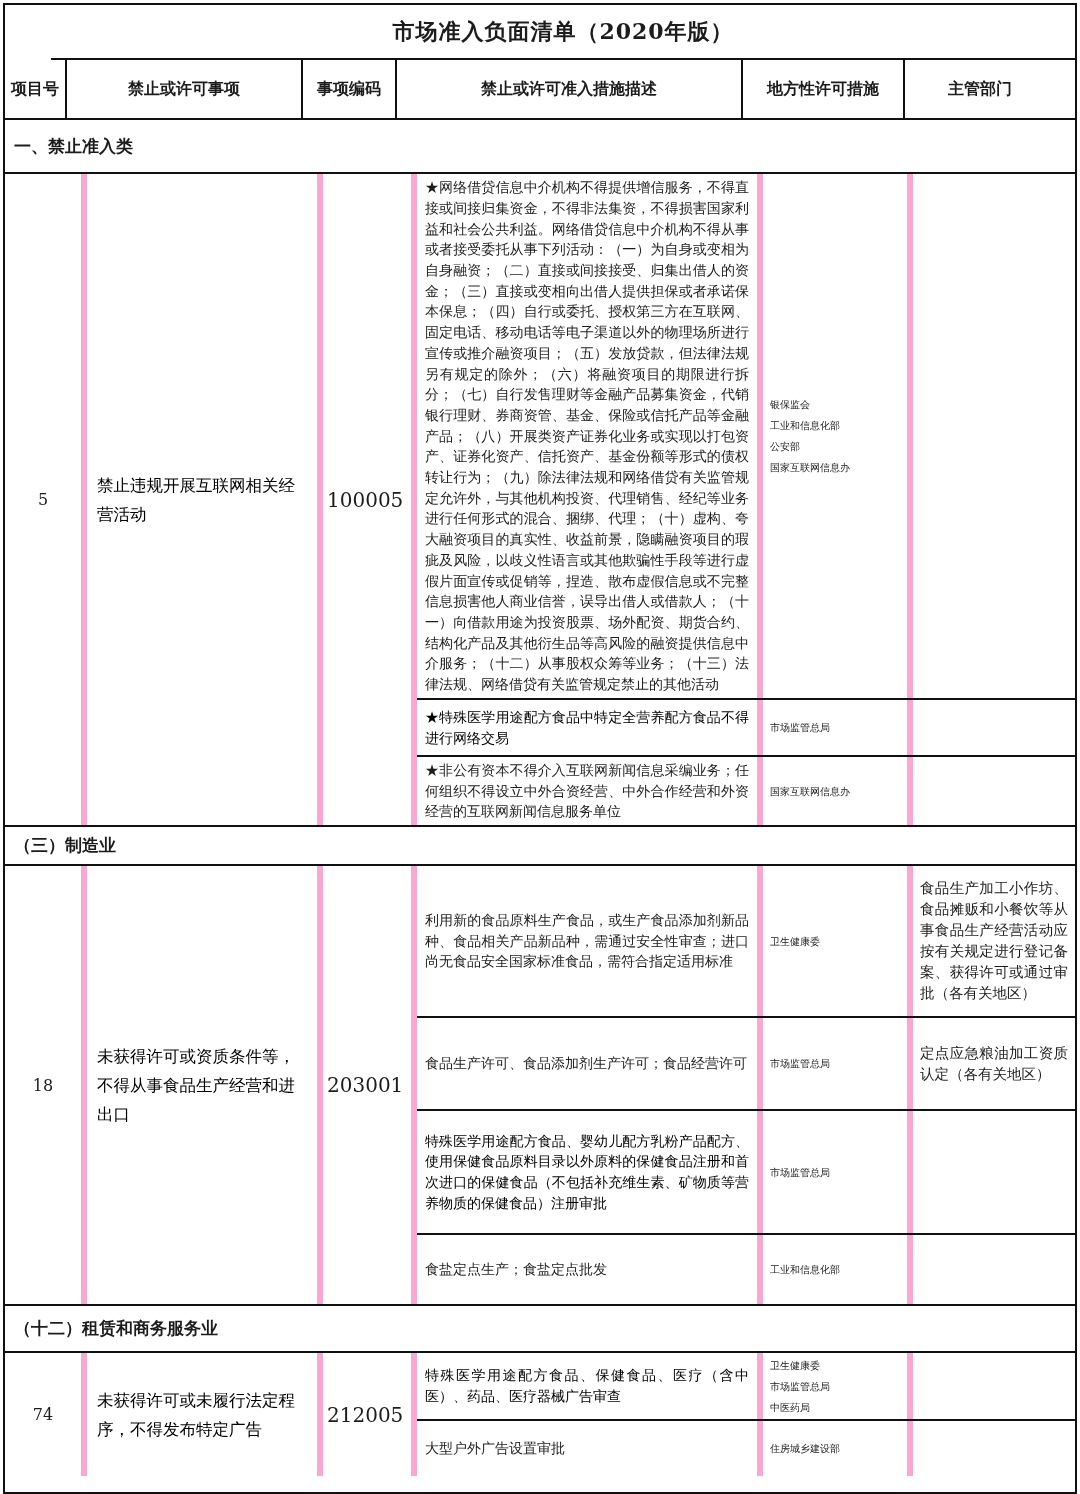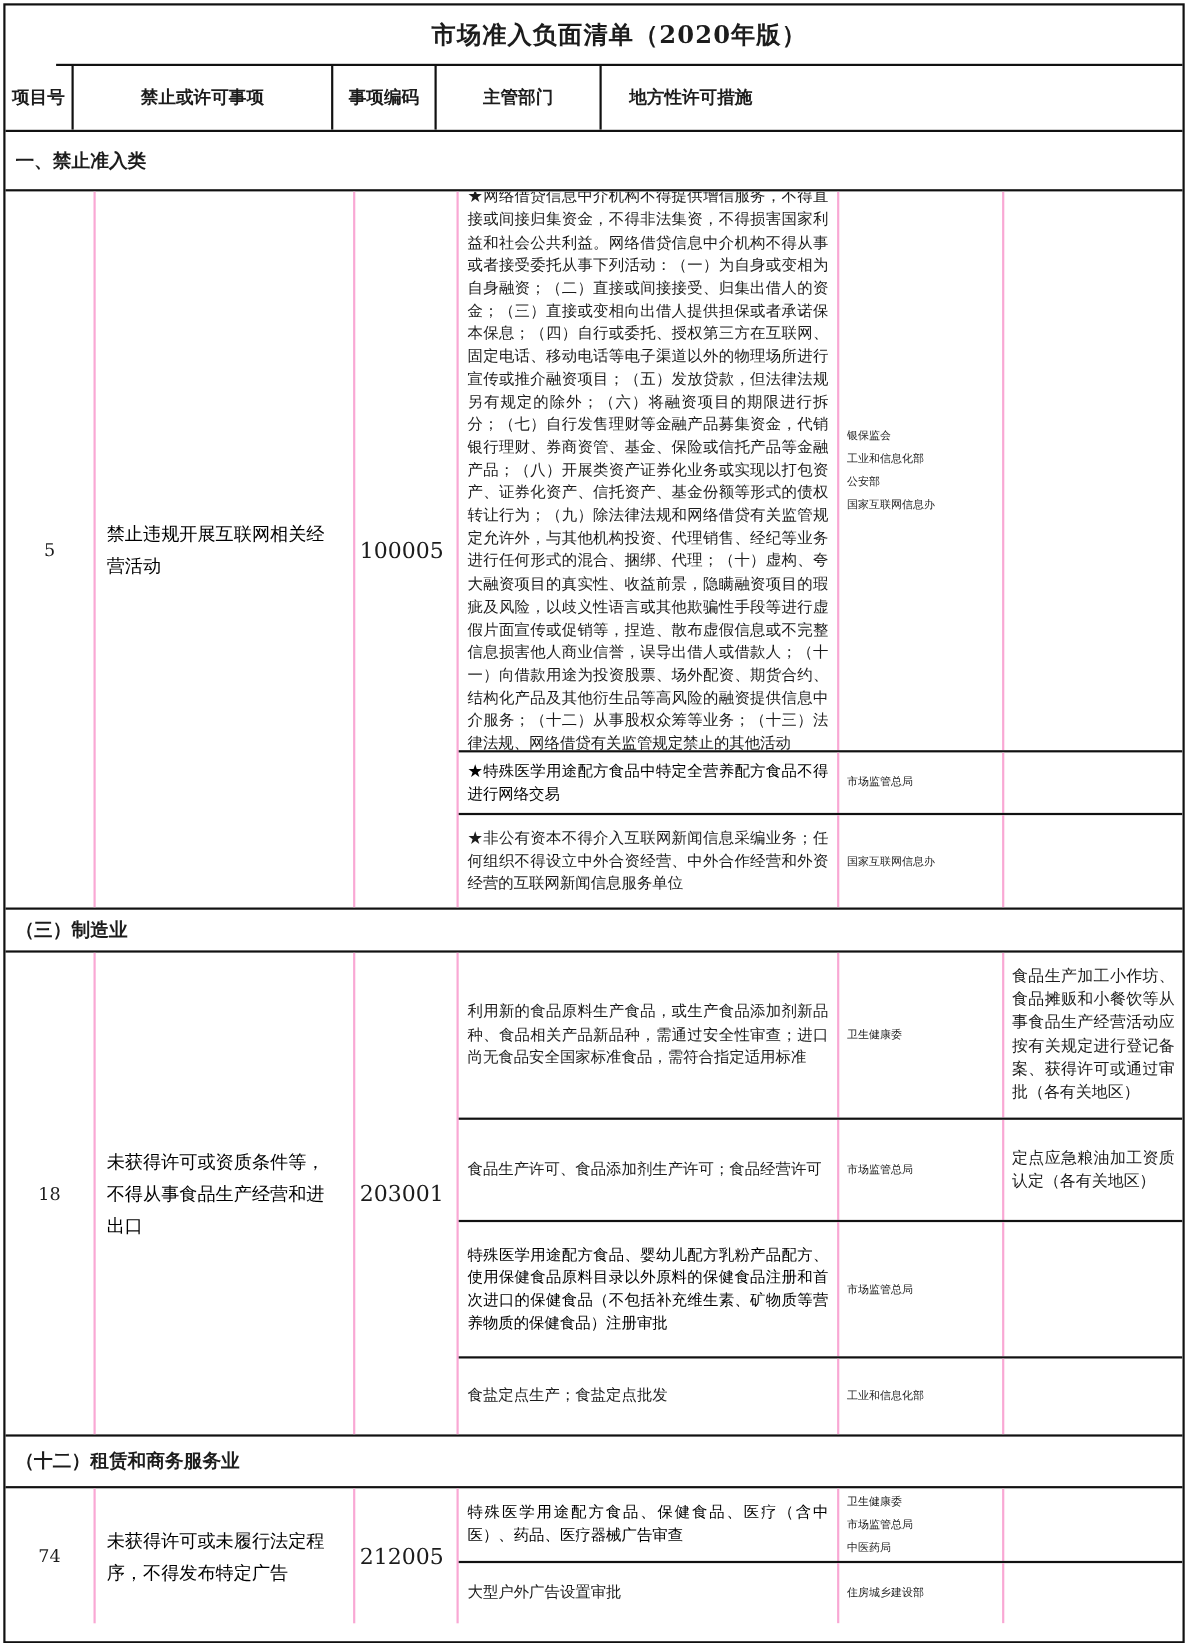--- a/index.html
+++ b/index.html
@@ -33,21 +33,21 @@
     border-right: 2px solid #111; overflow: hidden;
   }
   .hcell:last-child { border-right: none; }
 
   
   .section-row { display: flex; align-items: center; padding-left: 9px;
     font-weight: bold; font-size: 17px; }
 
   
   .block { display: flex; }
-  .cell { border-right: 2px solid #f9a8d4; overflow: hidden; }
+  .cell { border-right: 6px solid #f9a8d4; overflow: hidden; }
   .c1 { width: 82px;  display: flex; align-items: center; justify-content: center; font-size: 16px; }
   .c2 { width: 236px; display: flex; align-items: center; padding: 4px 10px;
         font-size: 16.5px; line-height: 29px; }
   .c3 { width: 94px;  display: flex; align-items: center; padding-left: 4px; font-size: 20px; }
   .subcol { width: 658px; display: flex; flex-direction: column; }
   .subrow { display: flex; overflow: hidden; }
   .subrow + .subrow { border-top: 2px solid #111; }
   .c4 { width: 346px; display: flex; align-items: center; padding: 3px 8px;
         font-size: 14px; line-height: 20.7px; text-align: justify; }
   .c5 { width: 150px; display: flex; align-items: center; padding: 3px 7px;
@@ -63,22 +63,23 @@
 <div class="doc">
 
   <div class="row title-row">
     <div class="t">市场准入负面清单（2020年版）</div>
   </div>
 
   <div class="row header-row">
     <div class="hcell" style="width:62px">项目号</div>
     <div class="hcell" style="width:236px">禁止或许可事项</div>
     <div class="hcell" style="width:94px">事项编码</div>
+    <div class="hcell" style="width:346px">禁止或许可准入措施描述</div>
+    <div class="hcell" style="width:162px">地方性许可措施</div>
     <div class="hcell" style="width:150px">主管部门</div>
-    <div class="hcell" style="width:162px">地方性许可措施</div>
   </div>
 
   <div class="row section-row" style="height:54px">
     <span>一、禁止准入类</span>
   </div>
 
   <div class="row block" style="height:653px">
     <div class="cell c1">5</div>
     <div class="cell c2 red">禁止违规开展互联网相关经营活动</div>
     <div class="cell c3">100005</div>
@@ -89,21 +90,21 @@
 工业和信息化部
 公安部
 国家互联网信息办</div>
         <div class="cell c6"></div>
       </div>
       <div class="subrow" style="height:57px">
         <div class="cell c4 red">★特殊医学用途配方食品中特定全营养配方食品不得进行网络交易</div>
         <div class="cell c5">市场监管总局</div>
         <div class="cell c6"></div>
       </div>
-      <div class="subrow" style="height:86px">
+      <div class="subrow" style="height:70px">
         <div class="cell c4">★非公有资本不得介入互联网新闻信息采编业务；任何组织不得设立中外合资经营、中外合作经营和外资经营的互联网新闻信息服务单位</div>
         <div class="cell c5">国家互联网信息办</div>
         <div class="cell c6"></div>
       </div>
     </div>
   </div>
 
   <div class="row section-row" style="height:39px">
     <span>（三）制造业</span>
   </div>

